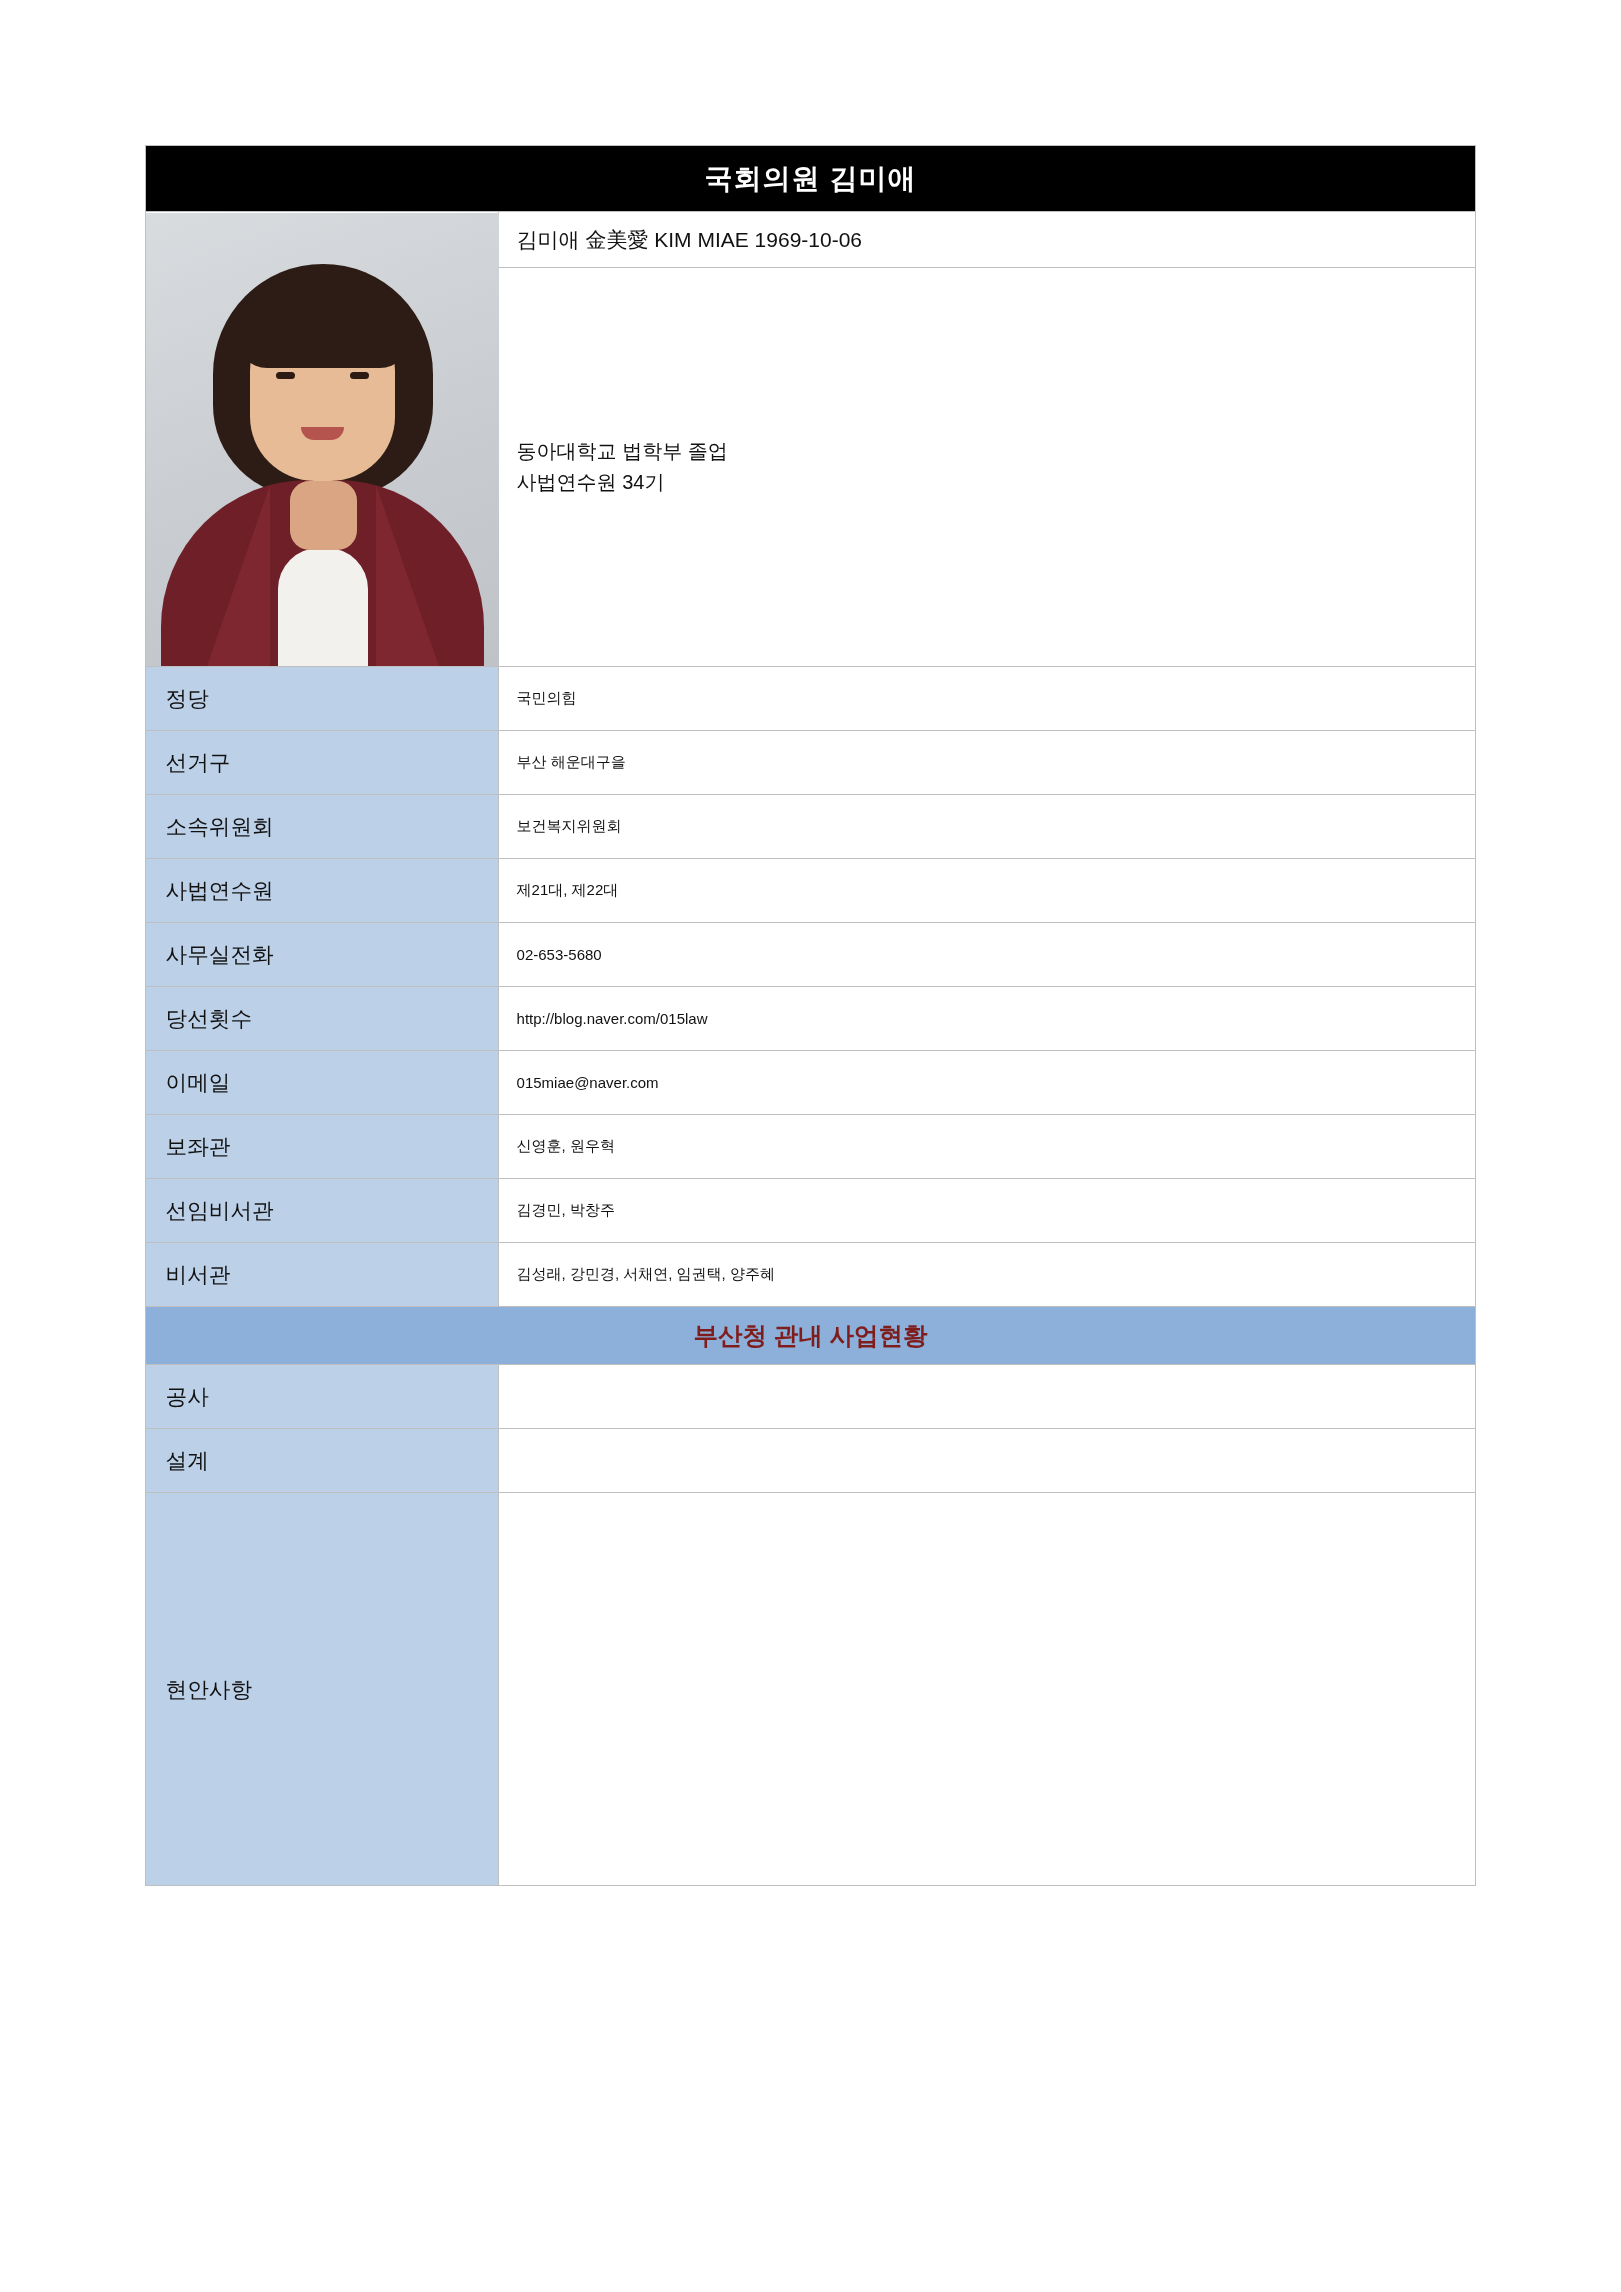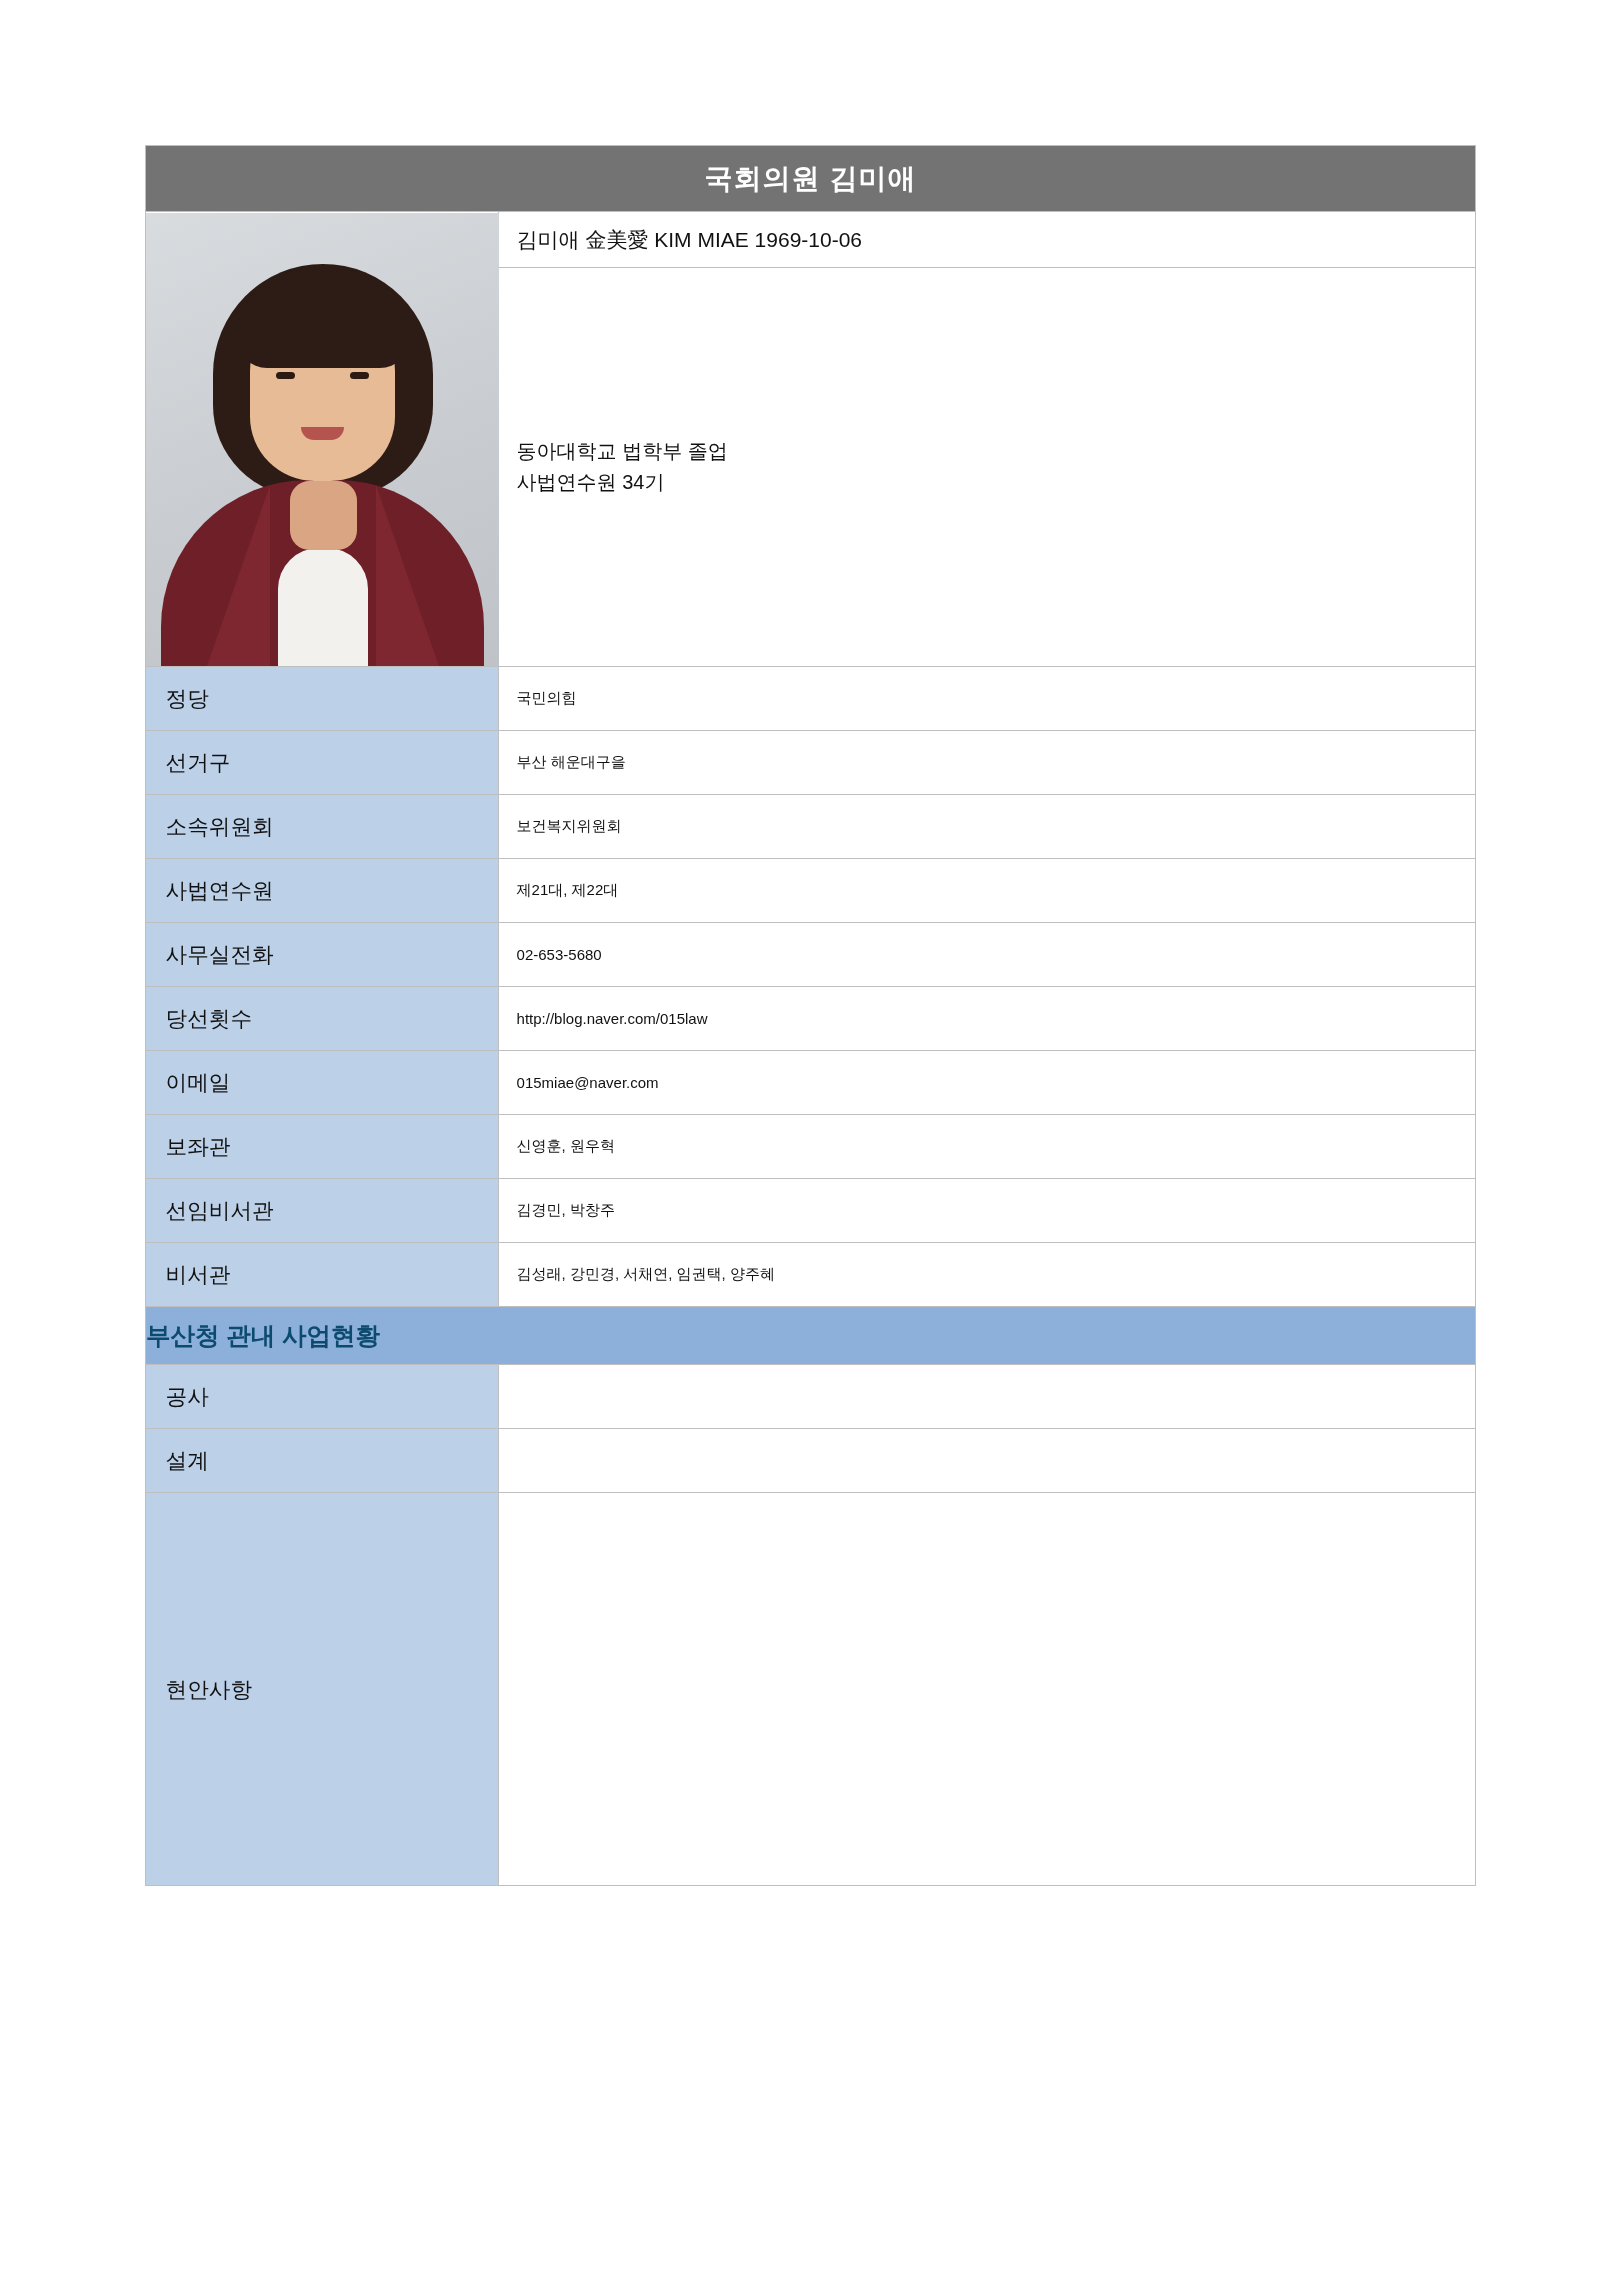--- a/index.html
+++ b/index.html
@@ -24,21 +24,21 @@
     width: 100%;
     border-collapse: collapse;
     table-layout: fixed;
   }
   table.profile td {
     border: 1px solid #bfbfbf;
     padding: 0;
     vertical-align: middle;
   }
   .title-bar td {
-    background: #737373;
+    background: #000000;
     border: 1px solid #e8112d;
     text-align: center;
     color: #ffffff;
     font-size: 28px;
     font-weight: bold;
     letter-spacing: 1px;
     height: 65px;
     padding: 0;
   }
   .photo-cell {
@@ -176,25 +176,25 @@
     height: 63px;
     margin-left: 48px;
   }
   .value-cell {
     font-size: 15px;
     padding: 0 17.6px !important;
     height: 63px;
   }
   .section-bar td {
     background: #8cb0da;
-    text-align: left;
+    text-align: center;
     font-size: 24.5px;
     font-weight: bold;
     height: 57px;
-    color: #0c4a6e;
+    color: #7f1d1d;
   }
   .blank-value {
     height: 63px;
   }
   .issue-label {
     height: 392px;
     vertical-align: middle;
   }
   .issue-value {
     height: 392px;

